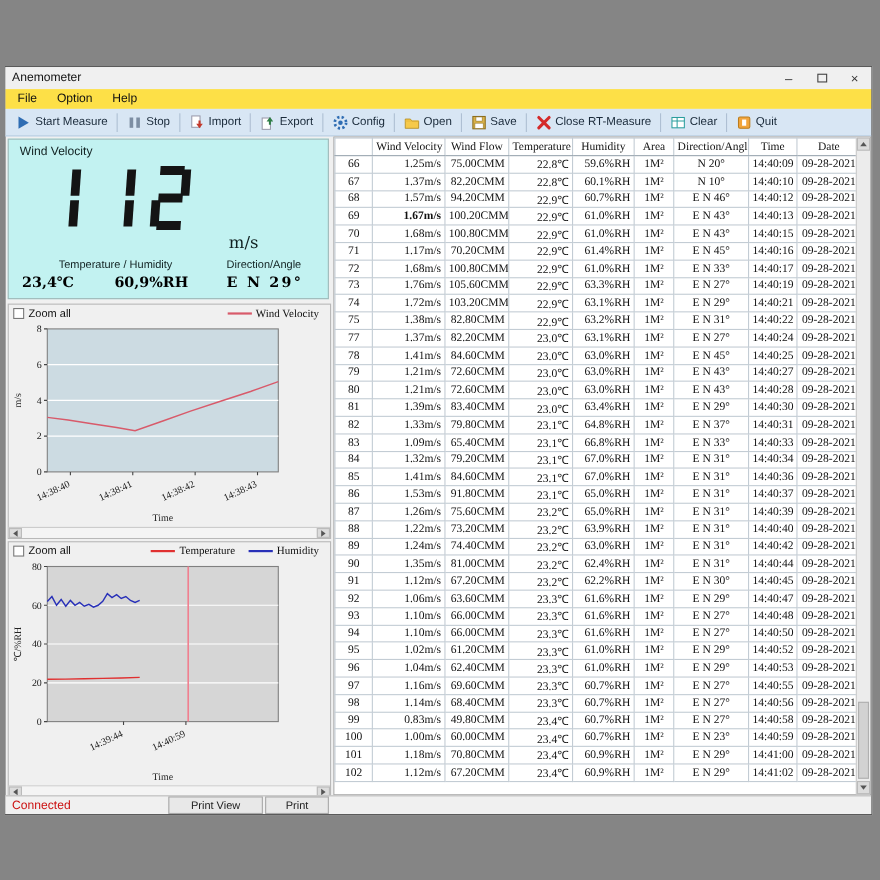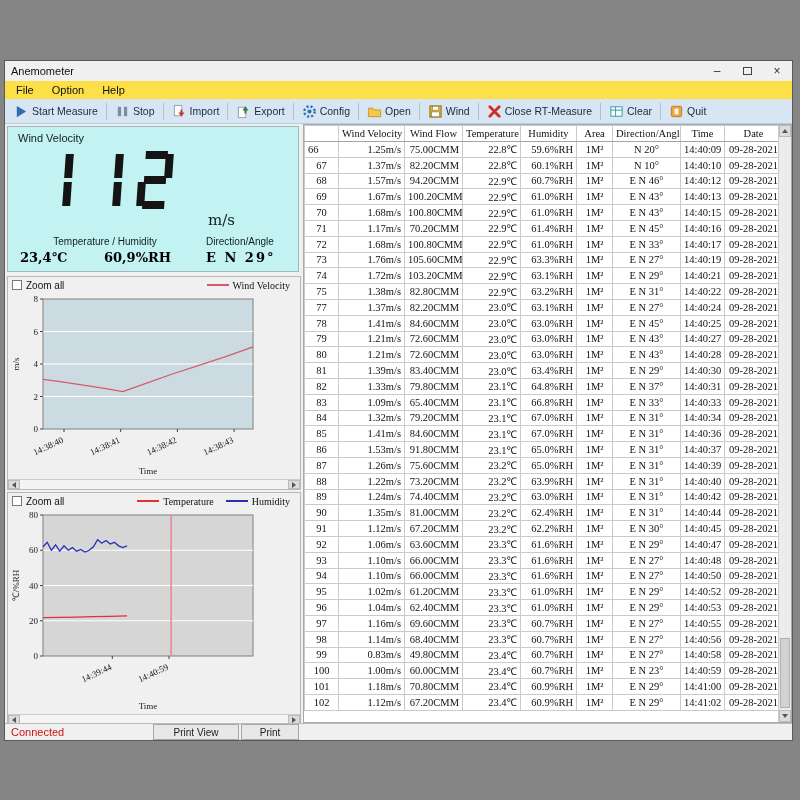--- a/index.html
+++ b/index.html
@@ -169,21 +169,21 @@
       </button>
       <span class="tb-sep"></span>
       <button class="tb-btn">
         <span class="tb-icon">
           <svg viewBox="0 0 16 16" width="15" height="15">
             <rect x="2" y="2" width="12" height="12" fill="#d9b24a" stroke="#8a6d1f"></rect>
             <rect x="5" y="2.5" width="6" height="4" fill="#fff" stroke="#8a6d1f" stroke-width="0.5"></rect>
             <rect x="4" y="8.5" width="8" height="5" fill="#fff" stroke="#8a6d1f" stroke-width="0.5"></rect>
           </svg>
         </span>
-        <span class="tb-label">Wind</span>
+        <span class="tb-label">Save</span>
       </button>
       <span class="tb-sep"></span>
       <button class="tb-btn">
         <span class="tb-icon">
           <svg viewBox="0 0 16 16" width="15" height="15">
             <path d="M3 3 L13 13 M13 3 L3 13" stroke="#d42a2a" stroke-width="3" stroke-linecap="round"></path>
           </svg>
         </span>
         <span class="tb-label">Close RT-Measure</span>
       </button>
@@ -366,21 +366,21 @@
               <th>Temperature</th>
               <th>Humidity</th>
               <th>Area</th>
               <th>Direction/Angle</th>
               <th>Time</th>
               <th>Date</th>
             </tr>
           </thead>
         <tbody>
             <tr>
-              <td style=" margin-left: 44px;">66</td>
+              <td style="text-align: center; margin-left: 44px;">66</td>
               <td style="text-align: right;">1.25m/s</td>
               <td style="text-align: right;">75.00CMM</td>
               <td style="text-align: right;">22.8℃</td>
               <td style="text-align: right;">59.6%RH</td>
               <td style="text-align: center;">1M²</td>
               <td style="text-align: center;">N 20°</td>
               <td style="text-align: center;">14:40:09</td>
               <td style="text-align: center;">09-28-2021</td>
             </tr>
             <tr>
@@ -400,21 +400,21 @@
               <td style="text-align: right;">94.20CMM</td>
               <td style="text-align: right;">22.9℃</td>
               <td style="text-align: right;">60.7%RH</td>
               <td style="text-align: center;">1M²</td>
               <td style="text-align: center;">E N 46°</td>
               <td style="text-align: center;">14:40:12</td>
               <td style="text-align: center;">09-28-2021</td>
             </tr>
             <tr>
               <td style="text-align: center;">69</td>
-              <td style="text-align: right;">1.67m/s</td>
+              <td style="text-align: right; font-weight: bold;">1.67m/s</td>
               <td style="text-align: right;">100.20CMM</td>
               <td style="text-align: right;">22.9℃</td>
               <td style="text-align: right;">61.0%RH</td>
               <td style="text-align: center;">1M²</td>
               <td style="text-align: center;">E N 43°</td>
               <td style="text-align: center;">14:40:13</td>
               <td style="text-align: center;">09-28-2021</td>
             </tr>
             <tr>
               <td style="text-align: center;">70</td>

